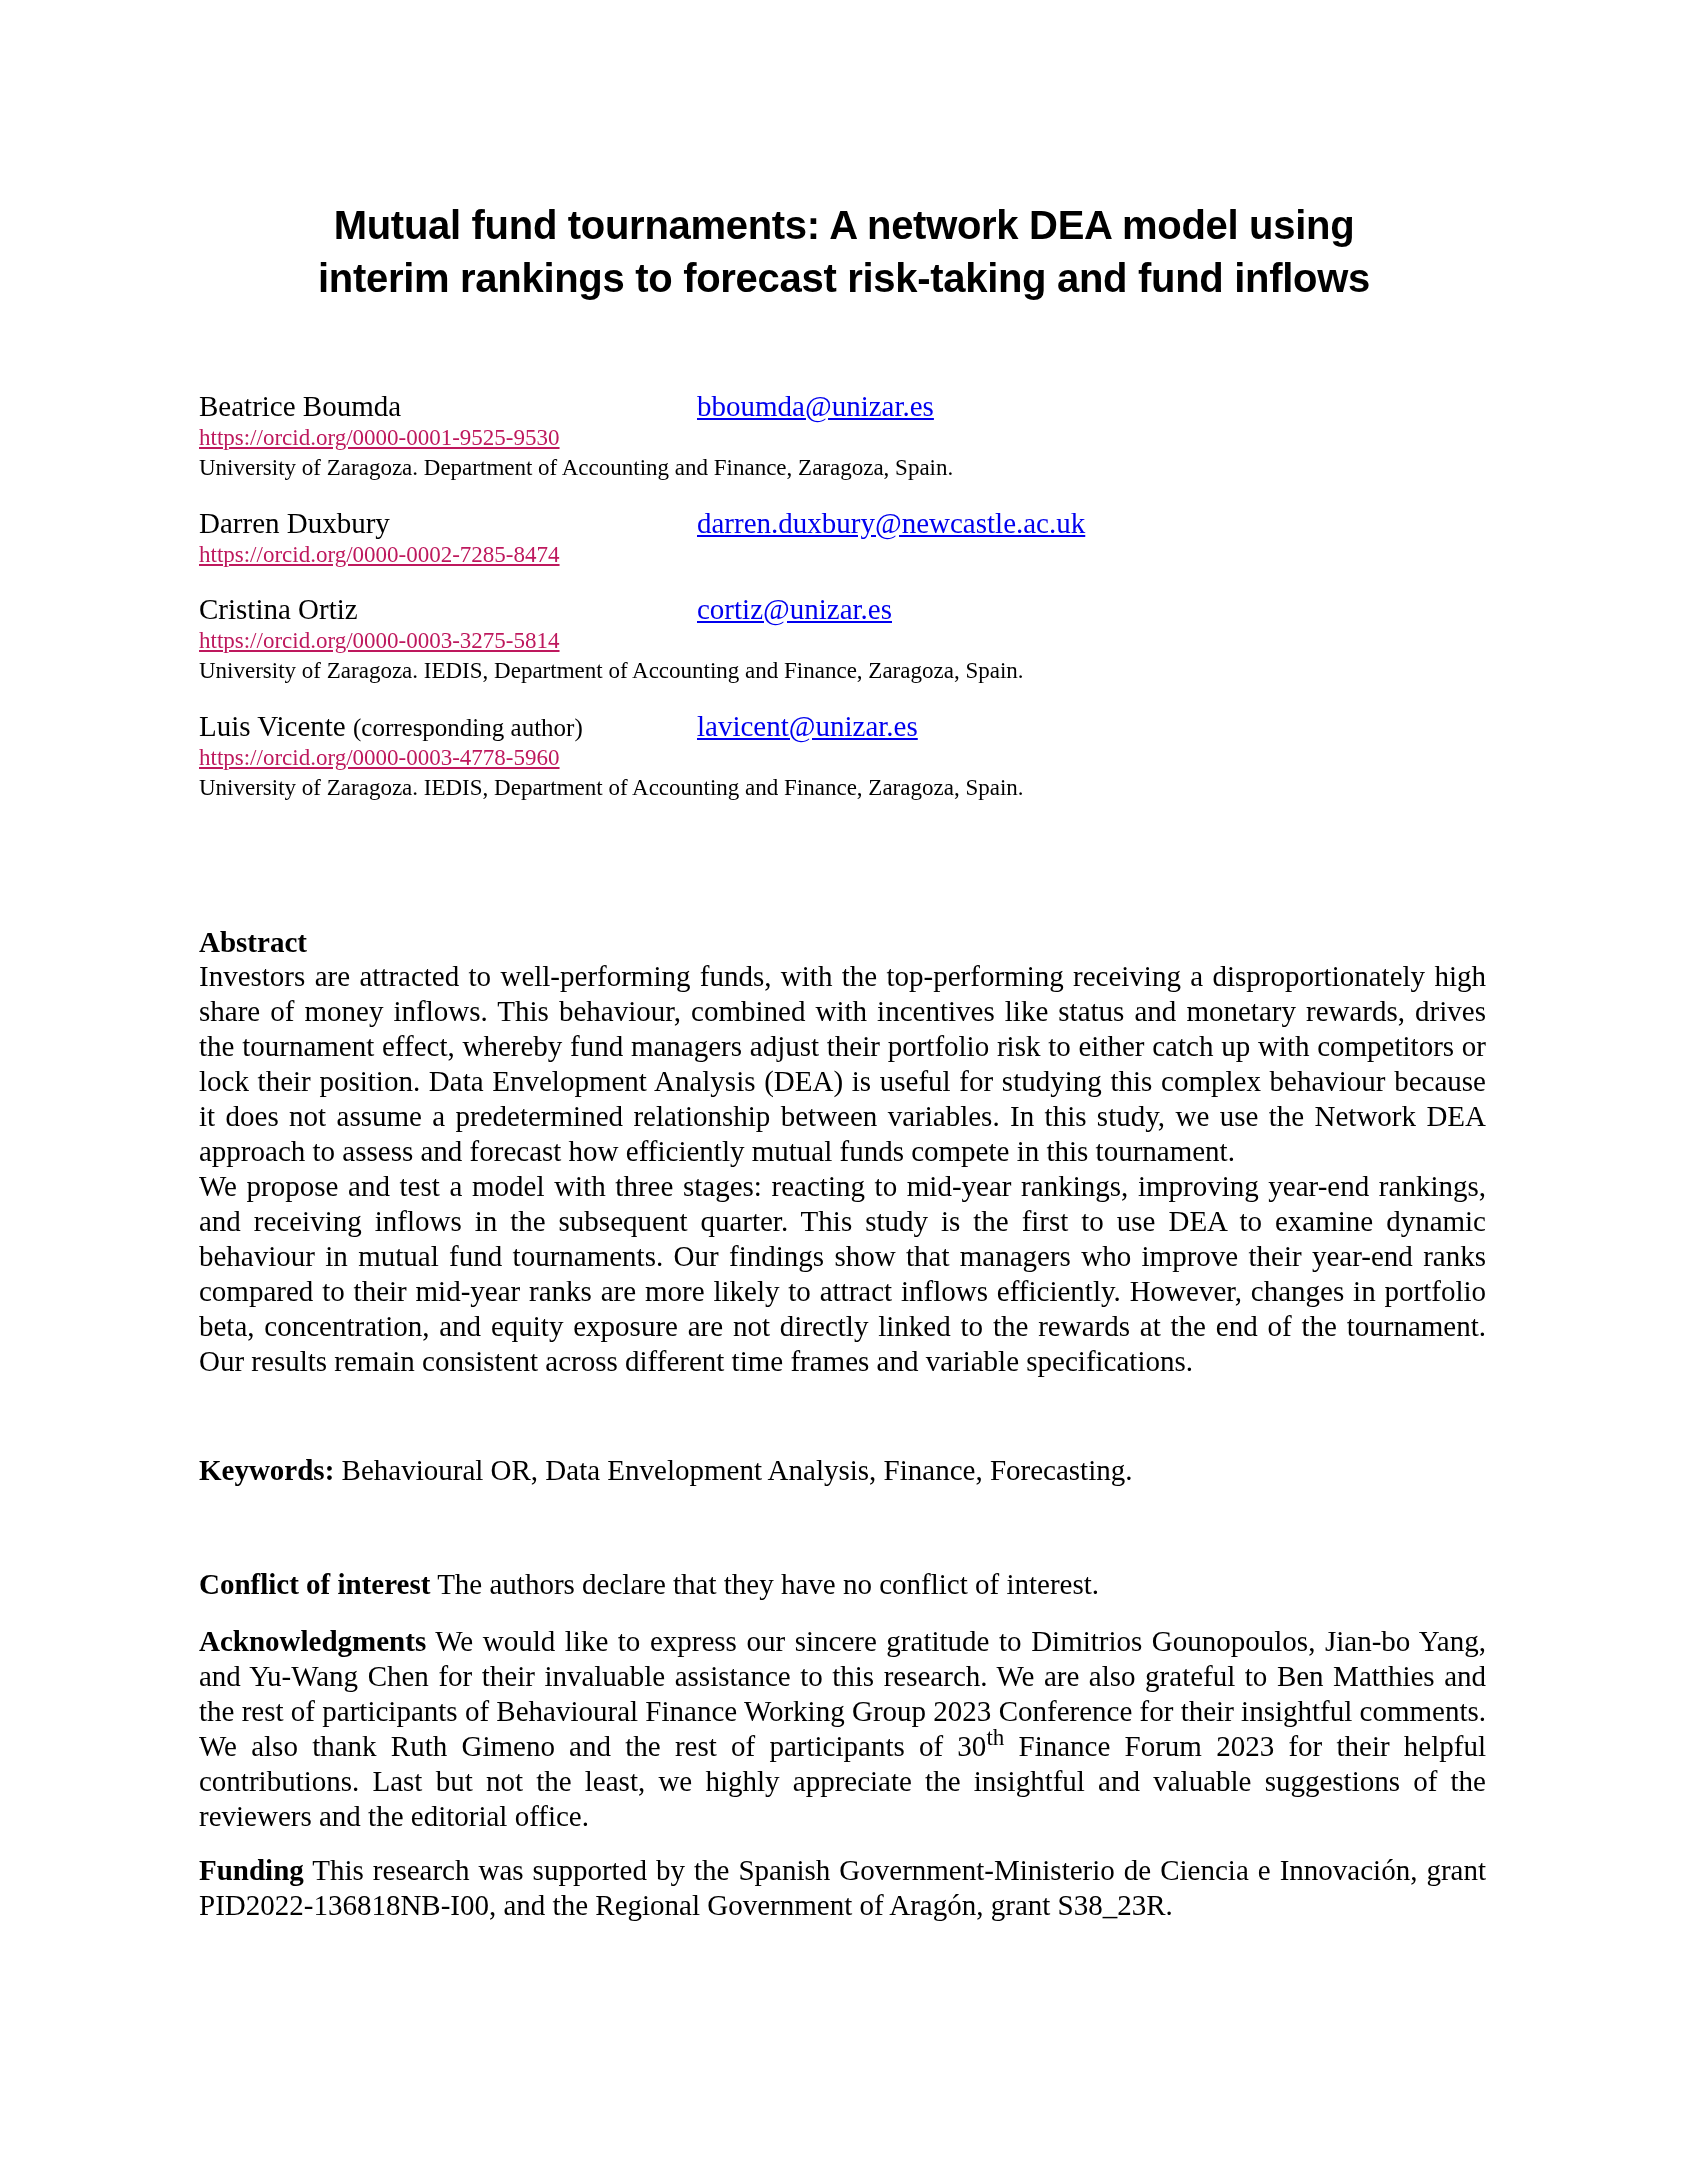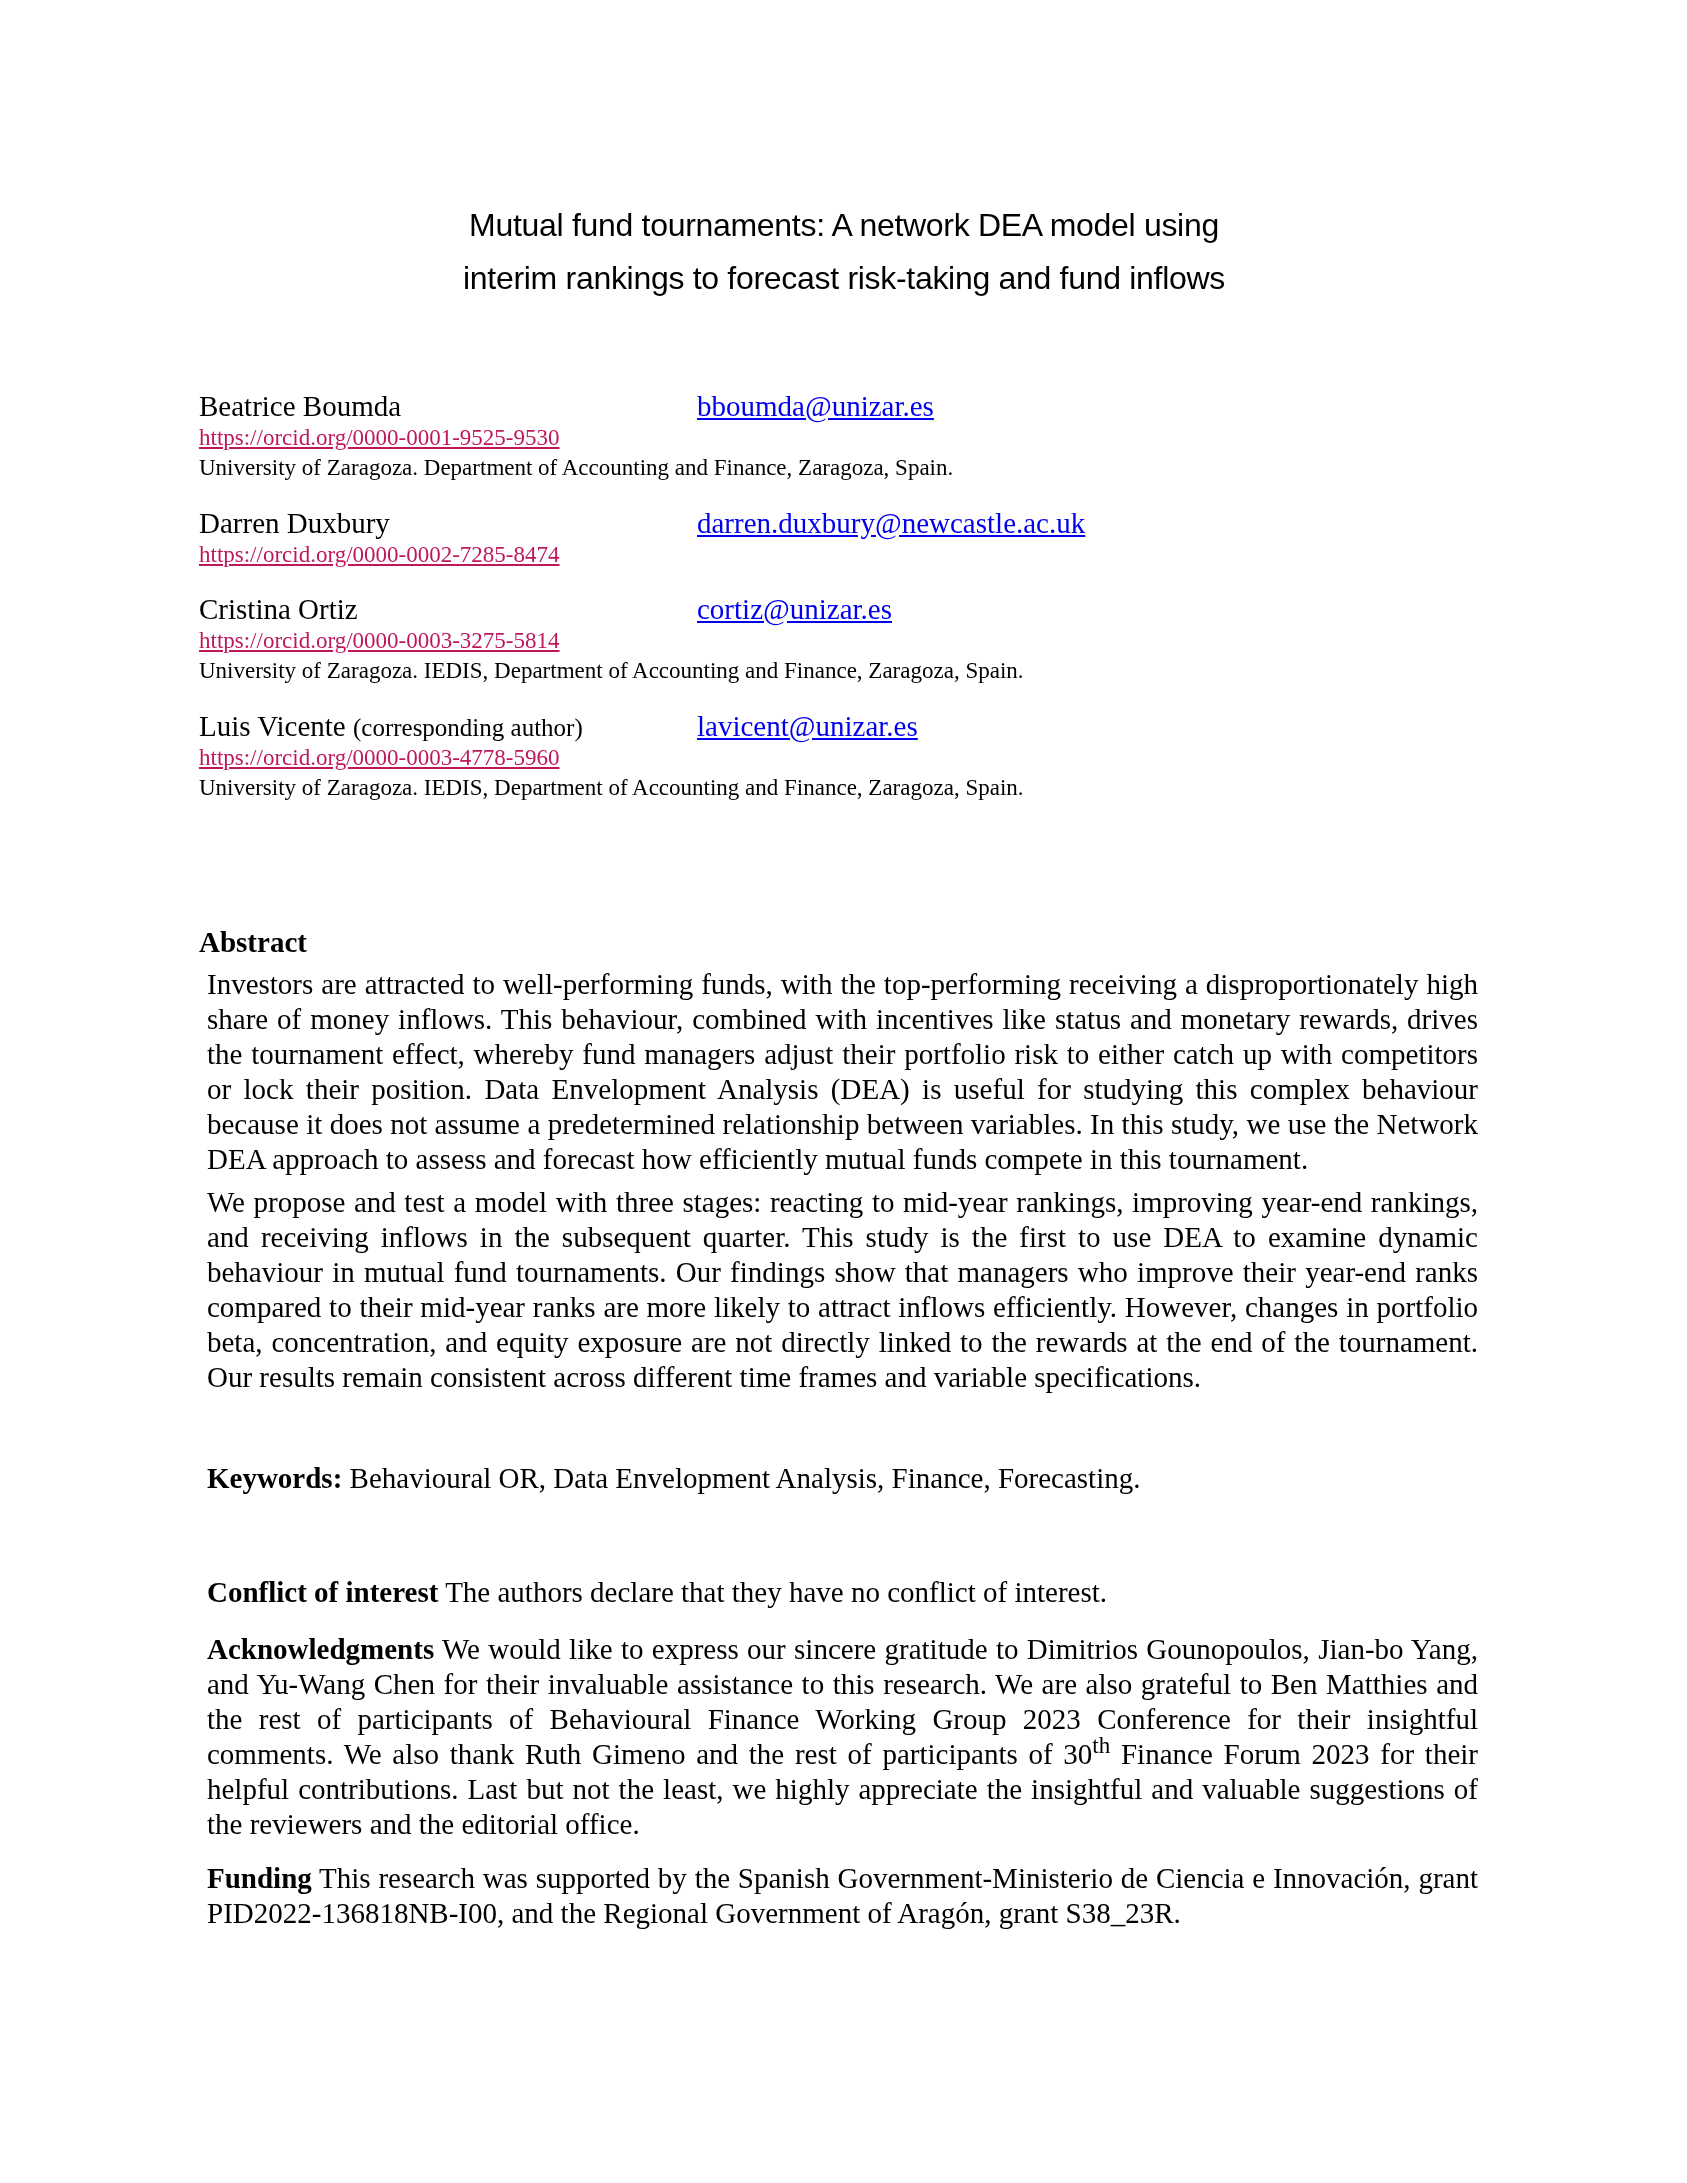--- a/index.html
+++ b/index.html
@@ -1,38 +1,38 @@
 <!DOCTYPE html>
 <html style="font-size:10.6px"><head>
 <meta charset="utf-8">
 <style>
   html, body { margin:0; padding:0; background:#ffffff; }
   body { width:1688px; height:2183px; position:relative; overflow:hidden;
          font-family:"Liberation Serif", "DejaVu Serif", serif; color:#000; }
   .page { position:absolute; left:0; top:0; width:1688px; height:2183px; }
 
   .title { position:absolute; left:0; top:199px; width:1688px; text-align:center;
-           font-family:"Liberation Sans", "DejaVu Sans", sans-serif; font-weight:normal;
-           font-size:32px; line-height:53px; letter-spacing:-0.3px; }
+           font-family:"Liberation Sans", "DejaVu Sans", sans-serif; font-weight:bold;
+           font-size:40px; line-height:53px; letter-spacing:-0.3px; }
   .title div { white-space:nowrap; }
 
   .authors { position:absolute; left:199px; top:389px; width:1291px; }
   .author { margin-bottom:22.5px; }
   .author-row { position:relative; height:34px; }
   .author-name { position:absolute; left:0; top:0; font-size:29px; line-height:34px; white-space:nowrap; }
   .author-note { font-size:25px;margin-top:32px; }
   .author-email { position:absolute; left:498px; top:0; font-size:29px; line-height:34px;
                   color:#0000ee; text-decoration:underline; white-space:nowrap; }
   .author-orcid { display:block; font-size:23px; line-height:30px; color:#be185d;
                   text-decoration:underline; white-space:nowrap; }
   .author-affil { font-size:23px; line-height:30px; white-space:nowrap; }
 
   .body-block { position:absolute; left:199px; width:1287px; font-size:29px; line-height:35px;
                 text-align:justify; }
-  .body-block p { margin:8px; }
+  .body-block p { margin:0; }
   .heading { font-weight:bold; }
   .abstract { top:925px; }
   .abstract-heading { font-weight:bold; font-size:29px; line-height:34px; }
   .keywords { top:1453px; }
   .conflict { top:1567px; }
   .ack { top:1624px; }
   .funding { top:1853px; }
   sup { font-size:23px; line-height:0; vertical-align:super; }
 </style>
 </head>

